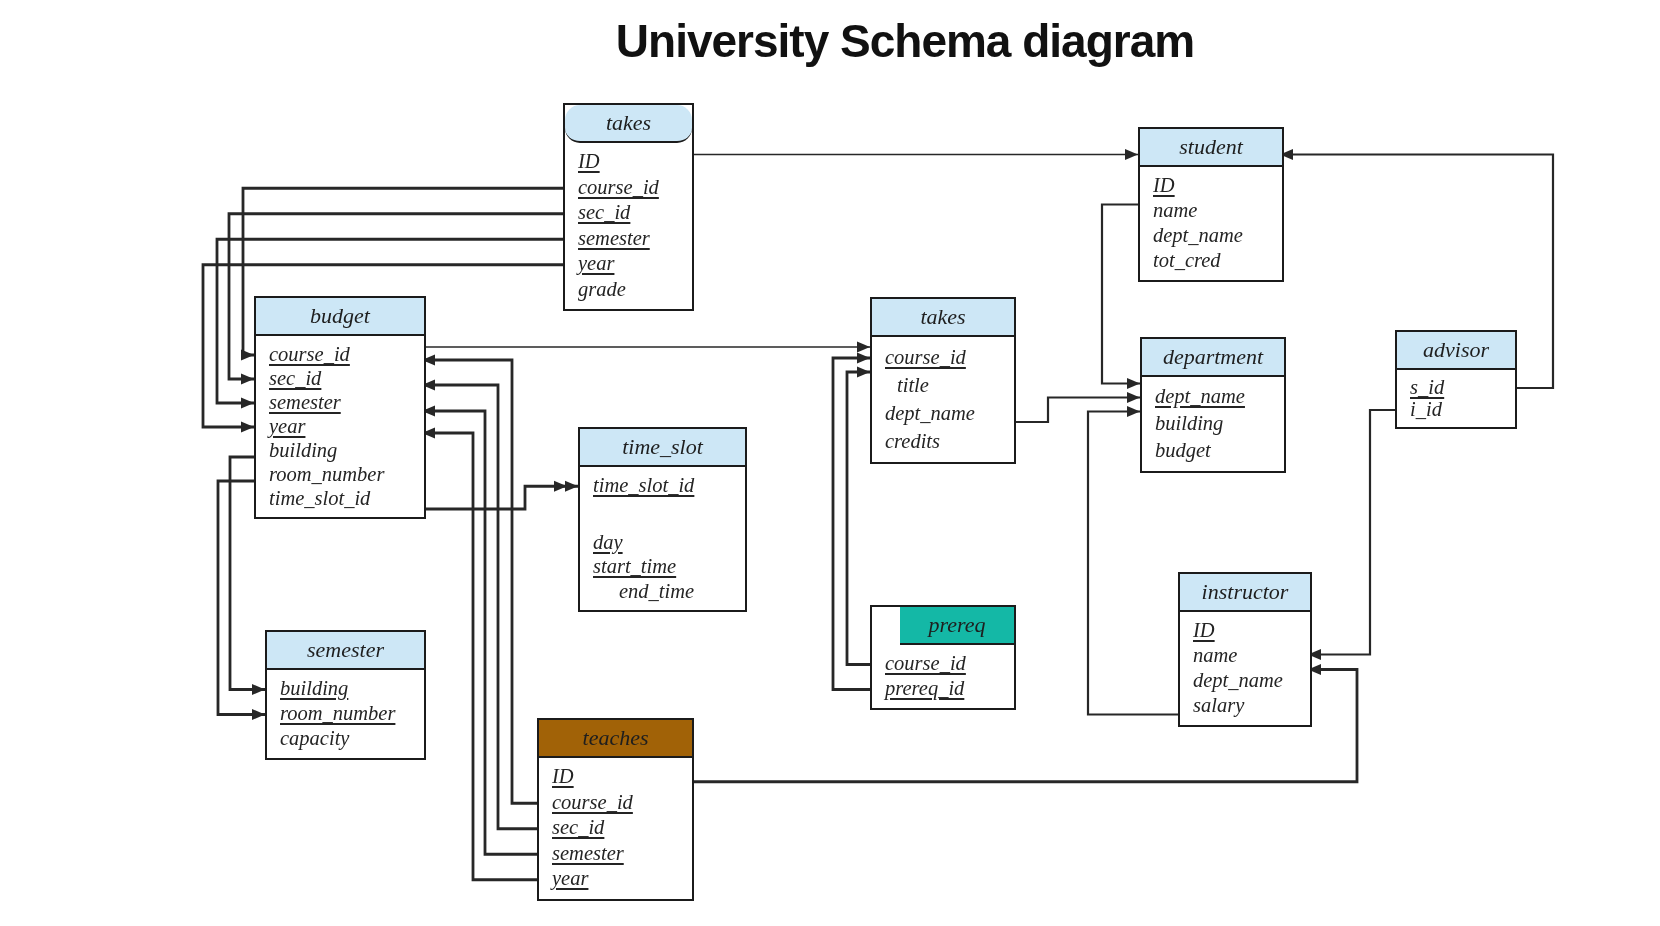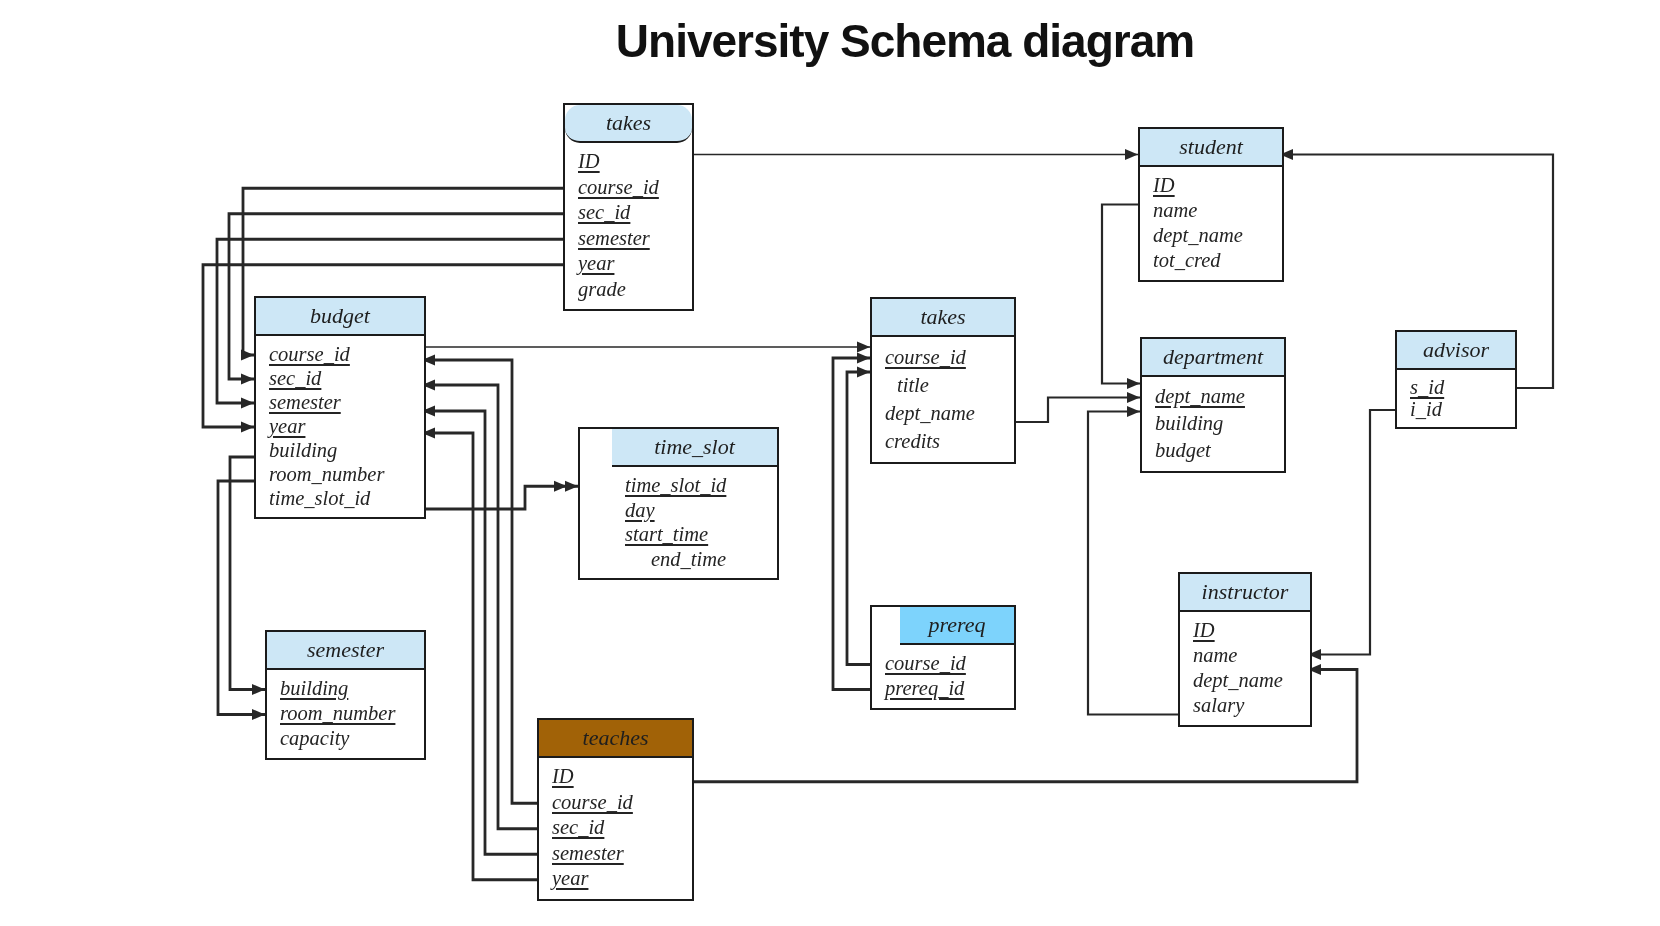--- a/index.html
+++ b/index.html
@@ -125,25 +125,25 @@
         <div class="tbl-b">
           <div class="fld u" style="line-height: 24px;">course_id</div>
           <div class="fld u" style="line-height: 24px;">sec_id</div>
           <div class="fld u" style="line-height: 24px;">semester</div>
           <div class="fld u" style="line-height: 24px;">year</div>
           <div class="fld" style="line-height: 24px;">building</div>
           <div class="fld" style="line-height: 24px;">room_number</div>
           <div class="fld" style="line-height: 24px;">time_slot_id</div>
         </div>
       </div>
-      <div class="tbl" style="left: 578px; top: 427px; width: 165px; border-color: rgb(27, 27, 27); padding-left: 32px;">
+      <div class="tbl" style="left: 578px; top: 427px; width: 165px; border-color: rgb(27, 27, 27);">
         <div class="tbl-h" style="background: rgb(205, 231, 246); border-color: rgb(27, 27, 27);">time_slot</div>
         <div class="tbl-b">
           <div class="fld u" style="line-height: 24.5px;">time_slot_id</div>
-          <div class="fld u" style="line-height: 24.5px;">day</div>
+          <div class="fld u" style="line-height: 24.5px; margin-top: 32px;">day</div>
           <div class="fld u" style="line-height: 24.5px;">start_time</div>
           <div class="fld" style="line-height: 24.5px; margin-left: 26px;">end_time</div>
         </div>
       </div>
       <div class="tbl" style="left: 265px; top: 630px; width: 157px; border-color: rgb(27, 27, 27);">
         <div class="tbl-h" style="background: rgb(205, 231, 246); border-color: rgb(27, 27, 27);">semester</div>
         <div class="tbl-b">
           <div class="fld u" style="line-height: 25px;">building</div>
           <div class="fld u" style="line-height: 25px;">room_number</div>
           <div class="fld" style="line-height: 25px;">capacity</div>
@@ -162,21 +162,21 @@
       <div class="tbl" style="left: 870px; top: 297px; width: 142px; border-color: rgb(27, 27, 27);">
         <div class="tbl-h" style="background: rgb(205, 231, 246); border-color: rgb(27, 27, 27);">takes</div>
         <div class="tbl-b">
           <div class="fld u" style="line-height: 28px;">course_id</div>
           <div class="fld" style="line-height: 28px; margin-left: 12px;">title</div>
           <div class="fld" style="line-height: 28px;">dept_name</div>
           <div class="fld" style="line-height: 28px;">credits</div>
         </div>
       </div>
       <div class="tbl" style="left: 870px; top: 605px; width: 142px; border-color: rgb(27, 27, 27);">
-        <div class="tbl-h" style="background: #7dd3fc; border-color: rgb(27, 27, 27); margin-left: 28px;">prereq</div>
+        <div class="tbl-h" style="background: #14b8a6; border-color: rgb(27, 27, 27); margin-left: 28px;">prereq</div>
         <div class="tbl-b">
           <div class="fld u" style="line-height: 25px;">course_id</div>
           <div class="fld u" style="line-height: 25px;">prereq_id</div>
         </div>
       </div>
       <div class="tbl" style="left: 1138px; top: 95px; width: 142px; border-color: rgb(27, 27, 27); margin-top: 32px;">
         <div class="tbl-h" style="background: rgb(205, 231, 246); border-color: rgb(27, 27, 27);">student</div>
         <div class="tbl-b">
           <div class="fld u" style="line-height: 25px;">ID</div>
           <div class="fld" style="line-height: 25px;">name</div>

